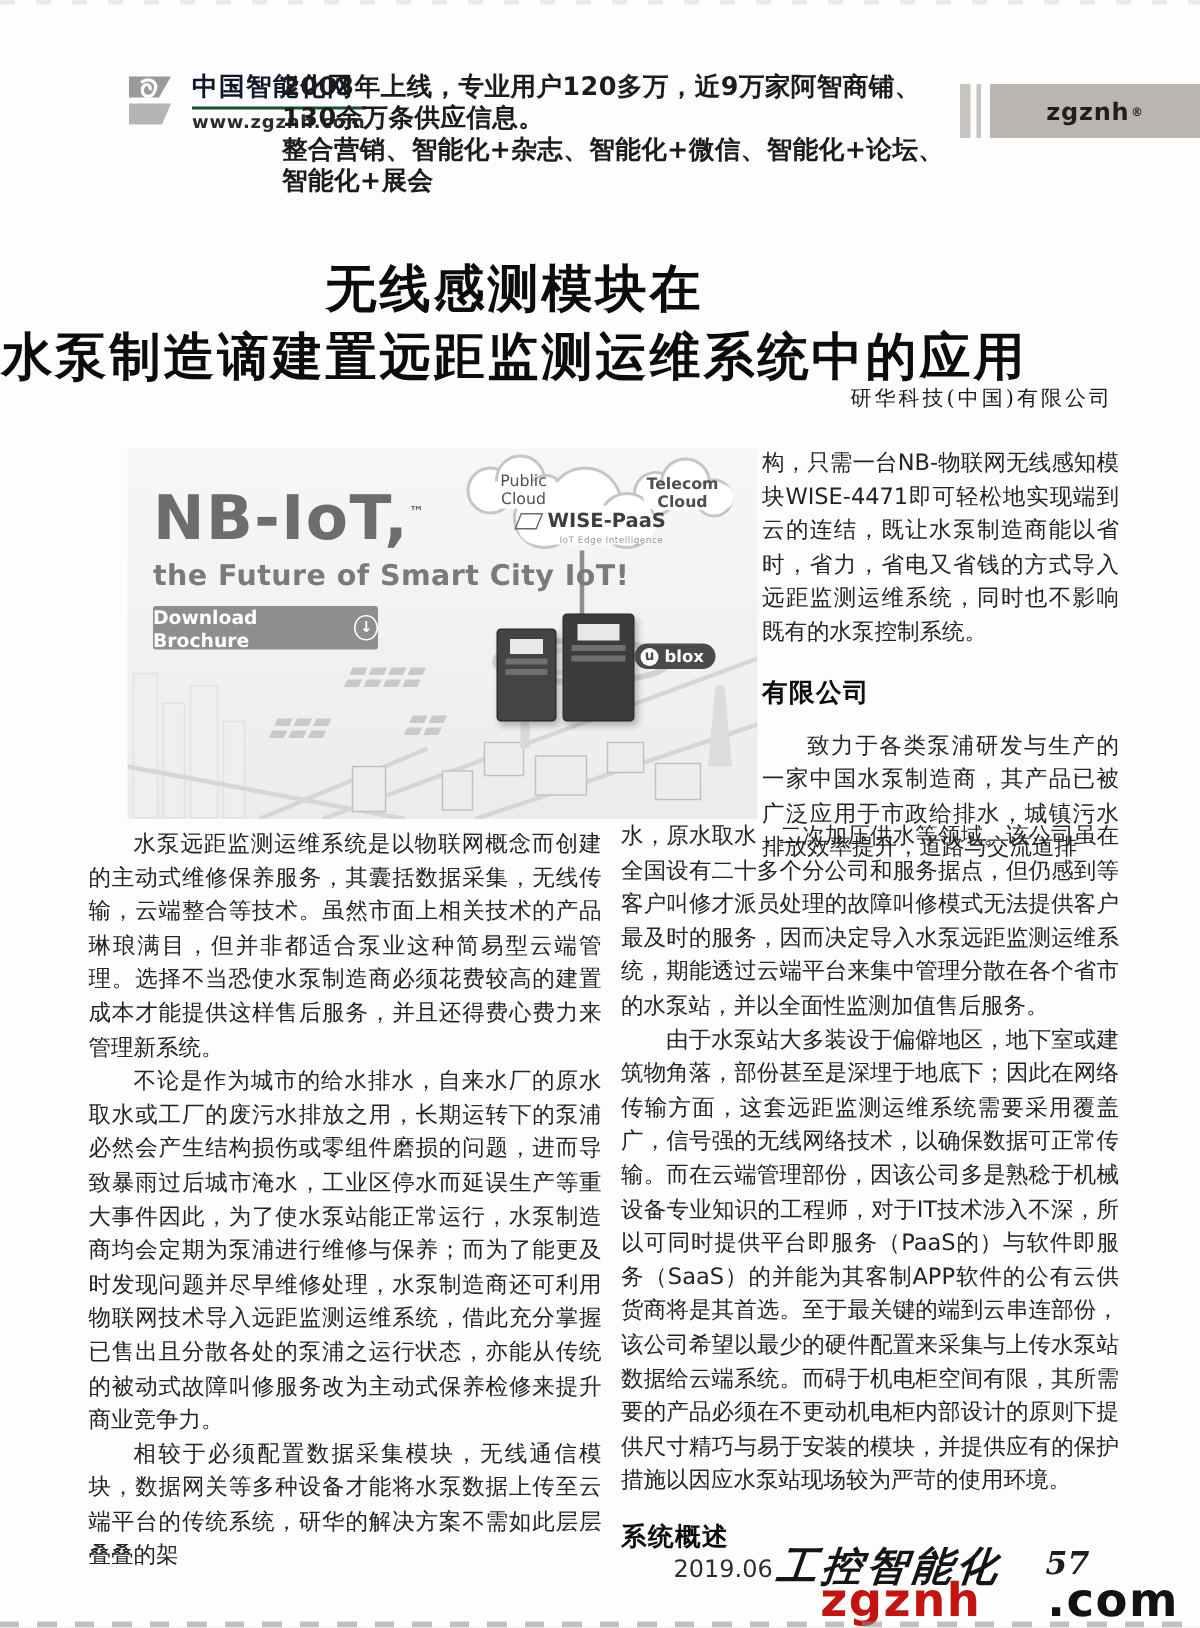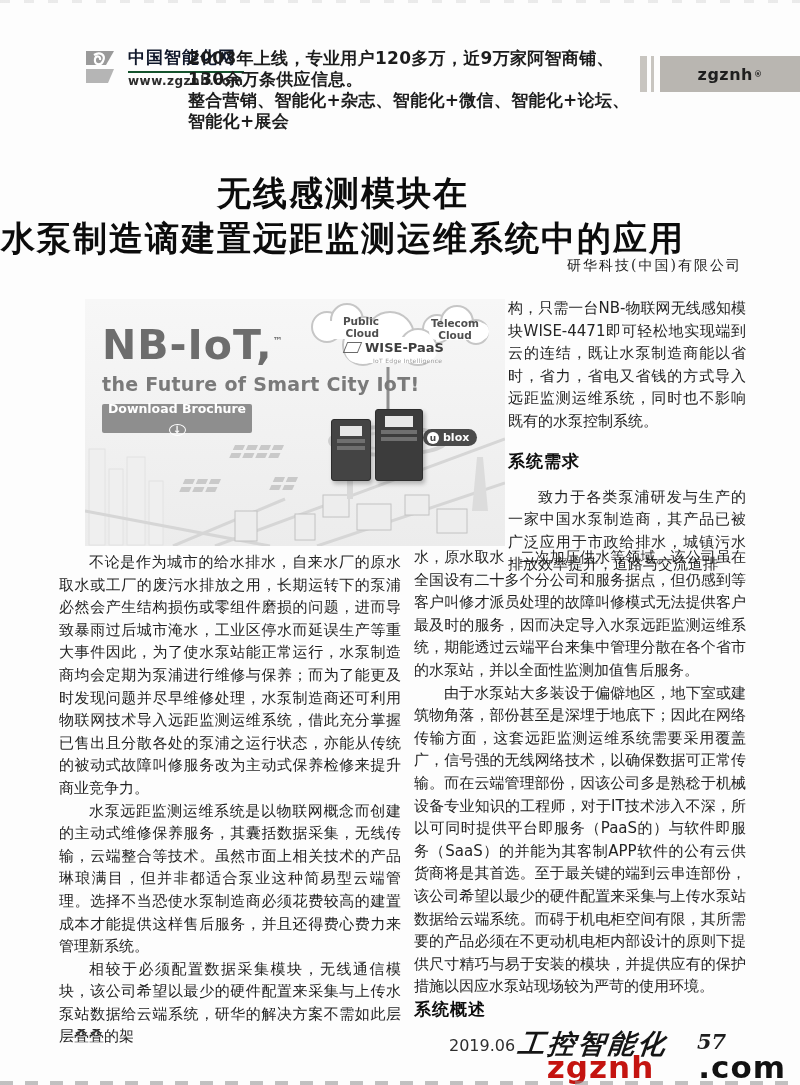--- a/index.html
+++ b/index.html
@@ -30,23 +30,23 @@
     font-weight:700;font-size:34px;line-height:45px;color:#0c0c0c;letter-spacing:2px;}
   .author{top:257px;right:58px;font-family:"DejaVu Serif","Liberation Serif",serif;font-size:14px;color:#1b1b1b;letter-spacing:2px;}
 
   
   .promo{left:85px;top:299px;width:420px;height:247px;background:linear-gradient(180deg,#f7f7f7,#ececec);overflow:hidden;}
   .promo svg{position:absolute;left:0;top:0;}
   .nb-headline{left:17px;top:22px;font-size:41px;font-weight:800;color:#6d6d6d;letter-spacing:1px;}
   .nb-headline sup{font-size:10px;vertical-align:super;}
   .nb-sub{left:17px;top:74px;font-size:19px;font-weight:700;color:#7a7a7a;letter-spacing:.3px;}
   .dl-btn{left:17px;top:105px;width:150px;height:29px;background:#8e8e8e;color:#fff;border-radius:2px;
-    display:flex;align-items:center;justify-content:center;gap:8px;font-size:12.5px;font-weight:700;cursor:pointer;flex-direction:column;}
+    display:flex;align-items:center;justify-content:center;gap:8px;font-size:12.5px;font-weight:700;cursor:pointer;}
   .btn-circle{width:15px;height:15px;border:1.6px solid #fff;border-radius:50%;display:flex;align-items:center;justify-content:center;font-size:10px;line-height:1;}
-  .lbl-public{left:234px;top:16px;width:60px;text-align:right;font-size:10.5px;font-weight:700;color:#4f4f4f;line-height:12px;}
+  .lbl-public{left:234px;top:16px;width:60px;text-align:center;font-size:10.5px;font-weight:400;color:#4f4f4f;line-height:12px;}
   .lbl-telecom{left:336px;top:18px;width:68px;text-align:center;font-size:10.5px;font-weight:700;color:#4f4f4f;line-height:12px;}
   .lbl-wise{left:260px;top:41px;display:flex;align-items:center;gap:5px;font-size:13px;font-weight:700;color:#3e3e3e;}
   .chip-icon{width:13px;height:9px;border:1.5px solid #6a6a6a;transform:skewX(-22deg);display:inline-block;}
   .lbl-wise-sub{left:288px;top:58px;font-size:6px;color:#9a9a9a;letter-spacing:.3px;}
   .device{background:#444;border:1px solid #2d2d2d;border-radius:3px;box-shadow:2px 3px 4px rgba(0,0,0,.25);}
   .device-a{left:246px;top:120px;width:38px;height:60px;}
   .device-b{left:290px;top:110px;width:46px;height:70px;background:#3c3c3c;}
   .device .screen{width:60%;height:16%;background:#e8e8e8;margin:6px auto 3px;}
   .device .port{height:4px;background:#6f6f6f;margin:3px 5px;}
   .brand-badge{left:338px;top:130px;background:#4a4a4a;color:#fff;border-radius:10px;padding:2px 8px 2px 4px;
@@ -54,21 +54,21 @@
   .brand-circle{width:12px;height:12px;border-radius:50%;background:#fff;color:#4a4a4a;font-size:9px;font-weight:800;
     display:flex;align-items:center;justify-content:center;}
 
   
   .body-text p{margin:0;font-size:15px;line-height:22.6px;text-align:justify;color:#242424;}
   .indent{text-indent:2em;}
   h2.section{margin:0;font-size:17px;font-weight:700;color:#0e0e0e;letter-spacing:1px;}
   .col-right-top{left:508px;top:297px;width:238px;}
   .col-right-top h2{margin:17px 0 13px;}
   .col-right-bottom{left:414px;top:546px;width:332px;}
-  .col-right-bottom h2{}
+  .col-right-bottom h2{margin-top:15px;}
   .col-left{left:59px;top:551px;width:342px;}
   .col-left h2{margin:0 0 10px;font-size:17.5px;}
 
   
   .issue{left:449px;top:1036px;font-size:16px;color:#2e2e2e;}
   .mag-logo{left:518px;top:1026px;font-size:27px;font-weight:700;font-style:italic;letter-spacing:3px;
     font-family:"DejaVu Serif","Liberation Serif",serif;color:#151515;transform:skewX(-6deg);}
   .pageno{left:650px;top:1029px;font-size:21px;font-weight:700;font-style:italic;
     font-family:"DejaVu Serif","Liberation Serif",serif;color:#1e1e1e;padding-left:47px;}
   .site-line{right:14px;top:1049px;font-size:31px;font-weight:800;letter-spacing:1px;cursor:pointer;}
@@ -211,34 +211,34 @@
       <div class="port"></div>
     </div>
     <div class="abs brand-badge">
       <span class="brand-circle">u</span>
       <span>blox</span>
     </div>
   </div>
 
   <div class="abs body-text col-right-top">
     <p>构，只需一台NB-物联网无线感知模块WISE-4471即可轻松地实现端到云的连结，既让水泵制造商能以省时，省力，省电又省钱的方式导入远距监测运维系统，同时也不影响既有的水泵控制系统。</p>
-    <h2 class="section">系统需求</h2>
+    <h2 class="section">有限公司</h2>
     <p class="indent">致力于各类泵浦研发与生产的一家中国水泵制造商，其产品已被广泛应用于市政给排水，城镇污水排放效率提升，道路与交流道排</p>
   </div>
 
   <div class="abs body-text col-right-bottom">
     <p>水，原水取水，二次加压供水等领域。该公司虽在全国设有二十多个分公司和服务据点，但仍感到等客户叫修才派员处理的故障叫修模式无法提供客户最及时的服务，因而决定导入水泵远距监测运维系统，期能透过云端平台来集中管理分散在各个省市的水泵站，并以全面性监测加值售后服务。</p>
     <p class="indent">由于水泵站大多装设于偏僻地区，地下室或建筑物角落，部份甚至是深埋于地底下；因此在网络传输方面，这套远距监测运维系统需要采用覆盖广，信号强的无线网络技术，以确保数据可正常传输。而在云端管理部份，因该公司多是熟稔于机械设备专业知识的工程师，对于IT技术涉入不深，所以可同时提供平台即服务（PaaS的）与软件即服务（SaaS）的并能为其客制APP软件的公有云供货商将是其首选。至于最关键的端到云串连部份，该公司希望以最少的硬件配置来采集与上传水泵站数据给云端系统。而碍于机电柜空间有限，其所需要的产品必须在不更动机电柜内部设计的原则下提供尺寸精巧与易于安装的模块，并提供应有的保护措施以因应水泵站现场较为严苛的使用环境。</p>
     <h2 class="section">系统概述</h2>
   </div>
 
   <div class="abs body-text col-left">
+    <p class="indent">水泵远距监测运维系统是以物联网概念而创建的主动式维修保养服务，其囊括数据采集，无线传输，云端整合等技术。虽然市面上相关技术的产品琳琅满目，但并非都适合泵业这种简易型云端管理。选择不当恐使水泵制造商必须花费较高的建置成本才能提供这样售后服务，并且还得费心费力来管理新系统。</p>
     <p class="indent">不论是作为城市的给水排水，自来水厂的原水取水或工厂的废污水排放之用，长期运转下的泵浦必然会产生结构损伤或零组件磨损的问题，进而导致暴雨过后城市淹水，工业区停水而延误生产等重大事件因此，为了使水泵站能正常运行，水泵制造商均会定期为泵浦进行维修与保养；而为了能更及时发现问题并尽早维修处理，水泵制造商还可利用物联网技术导入远距监测运维系统，借此充分掌握已售出且分散各处的泵浦之运行状态，亦能从传统的被动式故障叫修服务改为主动式保养检修来提升商业竞争力。</p>
-    <p class="indent">水泵远距监测运维系统是以物联网概念而创建的主动式维修保养服务，其囊括数据采集，无线传输，云端整合等技术。虽然市面上相关技术的产品琳琅满目，但并非都适合泵业这种简易型云端管理。选择不当恐使水泵制造商必须花费较高的建置成本才能提供这样售后服务，并且还得费心费力来管理新系统。</p>
-    <p class="indent">相较于必须配置数据采集模块，无线通信模块，该公司希望以最少的硬件配置来采集与上传水泵站数据给云端系统，研华的解决方案不需如此层层叠叠的架</p>
+    <p class="indent">相较于必须配置数据采集模块，无线通信模块，数据网关等多种设备才能将水泵数据上传至云端平台的传统系统，研华的解决方案不需如此层层叠叠的架</p>
   </div>
 
   <div class="abs issue">2019.06</div>
   <div class="abs mag-logo">工控智能化</div>
   <div class="abs pageno">57</div>
   <div class="abs site-line">
     <span class="site-red">zgznh</span><span class="site-black">.com</span>
   </div>
 
   <div class="abs bottom-artifact"></div>

